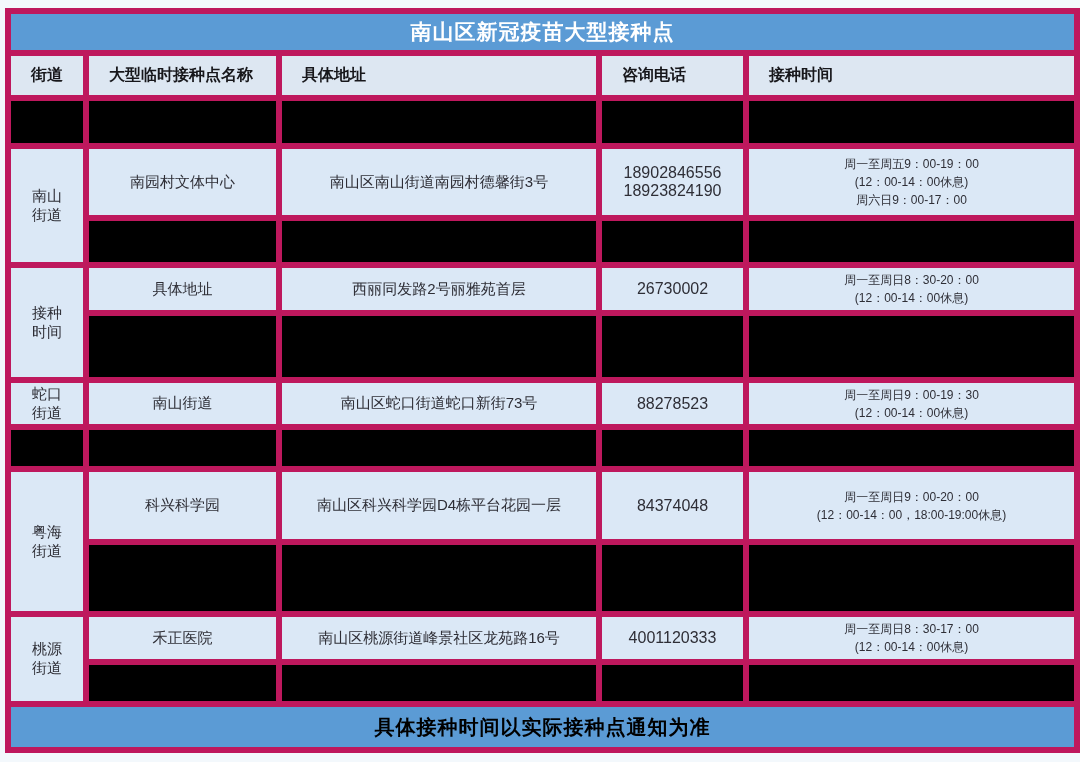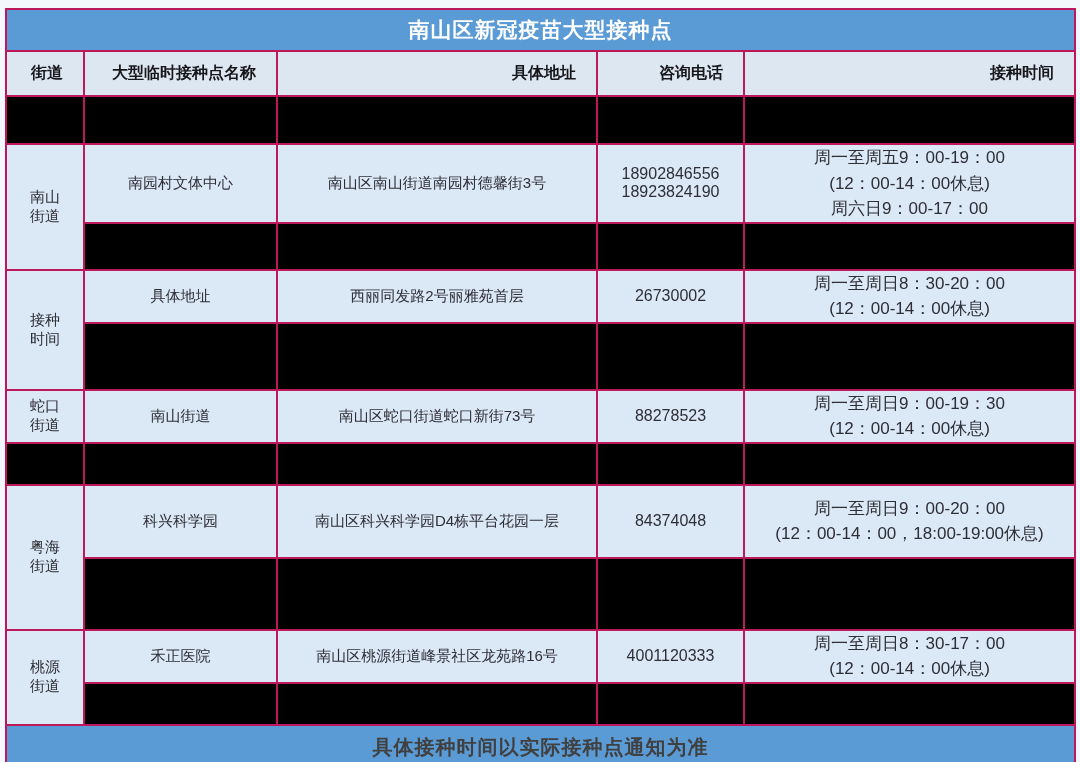--- a/index.html
+++ b/index.html
@@ -7,39 +7,39 @@
     width:1080px; height:762px;
     background:#f3f8fc;
     font-family:"Liberation Sans","DejaVu Sans",sans-serif;
   }
   .page { position:relative; width:1080px; height:762px; overflow:hidden; }
   table.vax {
     position:absolute; left:5px; top:8px;
     width:1069px;
     border-collapse:collapse; table-layout:fixed;
   }
-  table.vax td, table.vax th { border:2px solid #be185d; padding:0 20px; overflow:hidden; }
+  table.vax td, table.vax th { border:6px solid #be185d; padding:0 20px; overflow:hidden; }
   .title-cell {
     background:#5b9bd5; color:#ffffff;
     font-size:21px; font-weight:bold; text-align:center;
     letter-spacing:1px;
   }
   th.colhdr {
     background:#dde7f2; color:#17171b;
-    font-size:16px; font-weight:bold; text-align:right;
+    font-size:16px; font-weight:bold; text-align:left;
   }
   td.cell {
     background:#dbe8f6; color:#2e2e36;
     font-size:15px; text-align:center; vertical-align:middle;
   }
   td.phone { font-size:16px; }
-  td.time  { font-size:17px; line-height:1.5;text-align:center; }
+  td.time  { font-size:12px; line-height:1.5;text-align:center; }
   td.black { background:#000000; }
   .footer-cell {
-    background:#5b9bd5; color:#404040;
+    background:#5b9bd5; color:#000000;
     font-size:20px; font-weight:bold; text-align:center;
     letter-spacing:1px;
   }
   
   tr.h-title  { height:42px; }
   tr.h-header { height:45px; }
   tr.h-r1  { height:48px; }
   tr.h-r2  { height:72px; }
   tr.h-r3  { height:47px; }
   tr.h-r4  { height:48px; }

